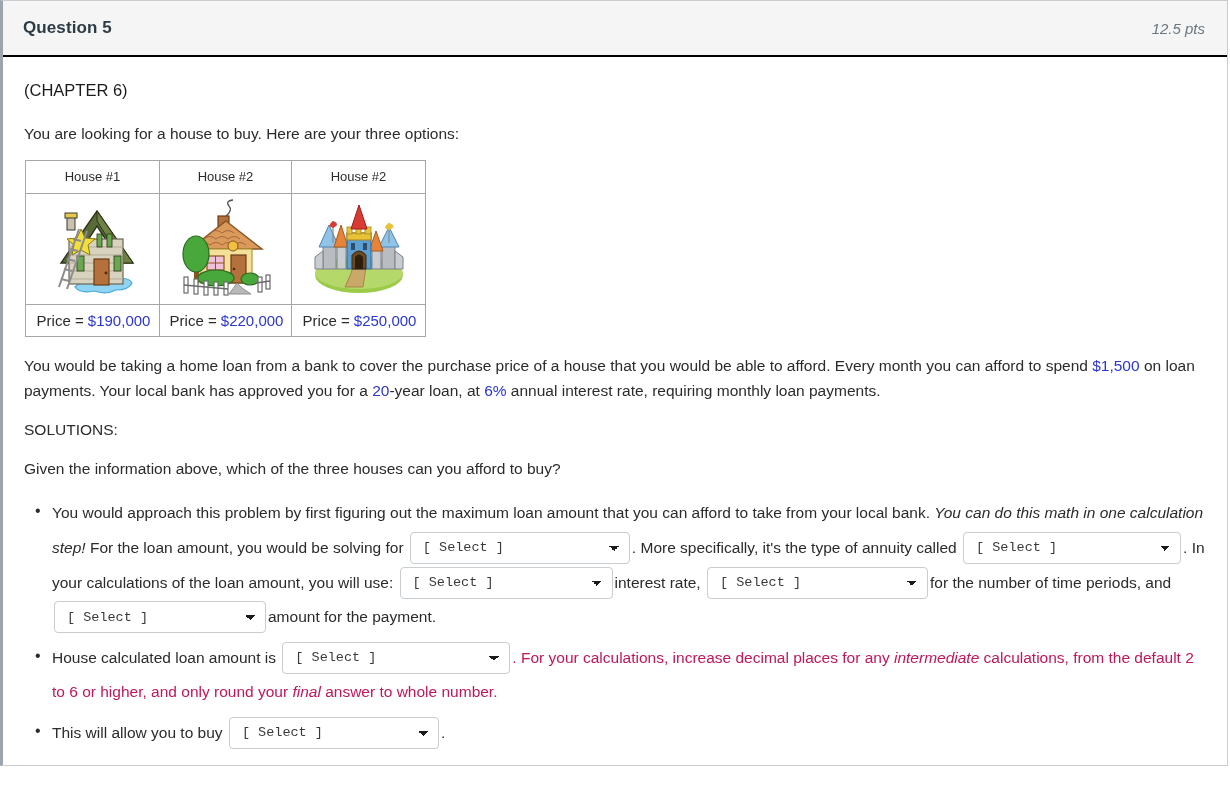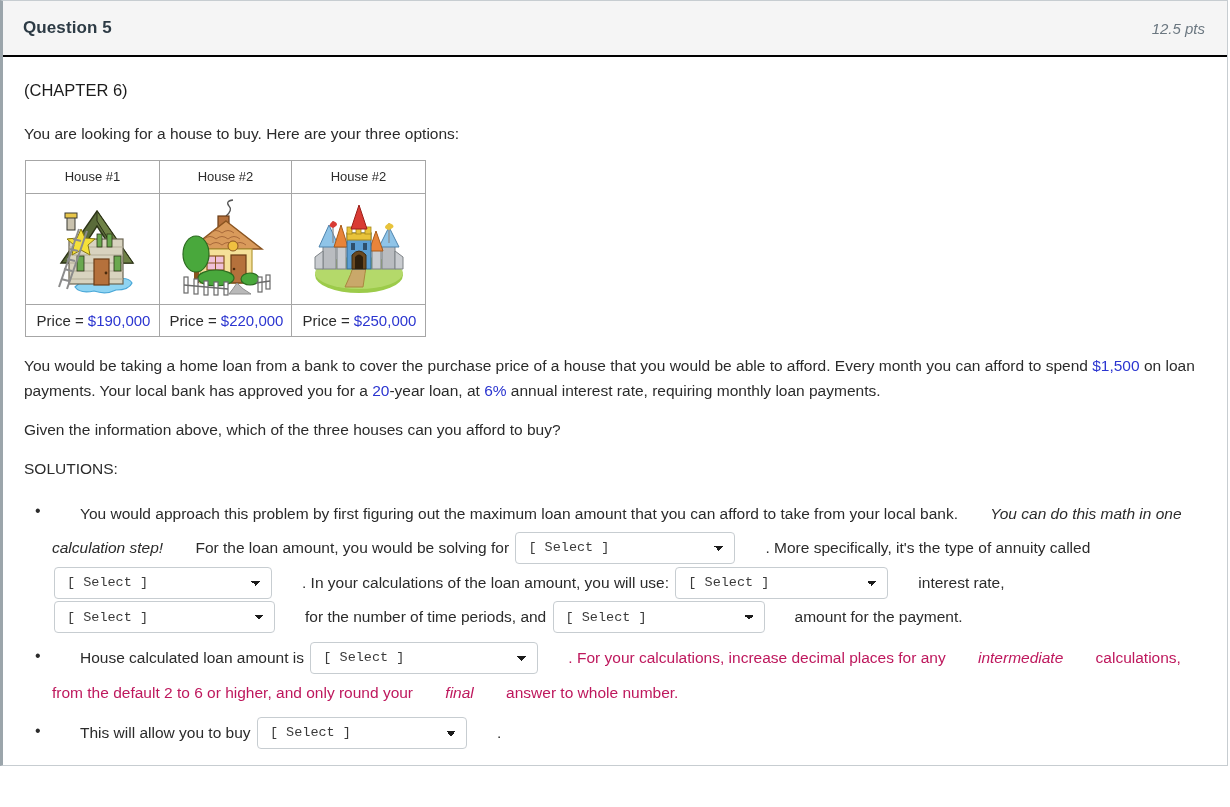--- a/index.html
+++ b/index.html
@@ -140,21 +140,21 @@
     background-repeat: no-repeat;
   }
   .w-220 { width: 220px; }
   .w-218 { width: 218px; }
   .w-213 { width: 213px; }
   .w-221 { width: 221px; }
   .w-212 { width: 212px; }
   .w-228 { width: 228px; }
   .w-210 { width: 210px; }
 
-  .inline-txt { vertical-align: middle; margin-left: 28px; }
+  .inline-txt { vertical-align: middle; }
 </style>
 </head>
 <body>
 
 <div class="quiz-container">
 
   <div class="q-header">
     <div class="q-title">Question 5</div>
     <div class="q-points">12.5 pts</div>
   </div>
@@ -317,23 +317,23 @@
         <td class="price c3">
           <span class="price-lbl">Price =</span>
           <span class="blue">$250,000</span>
         </td>
       </tr>
     </tbody>
       </table>
 
     <p class="para"><span>You would be taking a home loan from a bank to cover the purchase price of a house that you would be able to afford. Every month you can afford to spend </span><span class="blue">$1,500</span><span> on loan payments. Your local bank has approved you for a </span><span class="blue">20</span><span>-year loan, at </span><span class="blue">6%</span><span> annual interest rate, requiring monthly loan payments.</span></p>
 
+    <p class="para">SOLUTIONS:</p>
+
     <p class="para">Given the information above, which of the three houses can you afford to buy?</p>
-
-    <p class="para">SOLUTIONS:</p>
 
     <ul class="solutions">
 
       <li><span class="inline-txt">You would approach this problem by first figuring out the maximum loan amount that you can afford to take from your local bank. </span><span class="ital inline-txt">You can do this math in one calculation step!</span><span class="inline-txt"> For the loan amount, you would be solving for</span>
         <select class="sel w-220"><option>[ Select ]</option></select><span class="inline-txt">. More specifically, it's the type of annuity called</span>
         <select class="sel w-218"><option>[ Select ]</option></select><span class="inline-txt">. In your calculations of the loan amount, you will use:</span>
         <select class="sel w-213"><option>[ Select ]</option></select><span class="inline-txt">interest rate,</span>
         <select class="sel w-221"><option>[ Select ]</option></select><span class="inline-txt">for the number of time periods, and</span>
         <select class="sel w-212"><option>[ Select ]</option></select><span class="inline-txt">amount for the payment.</span>
       </li>

